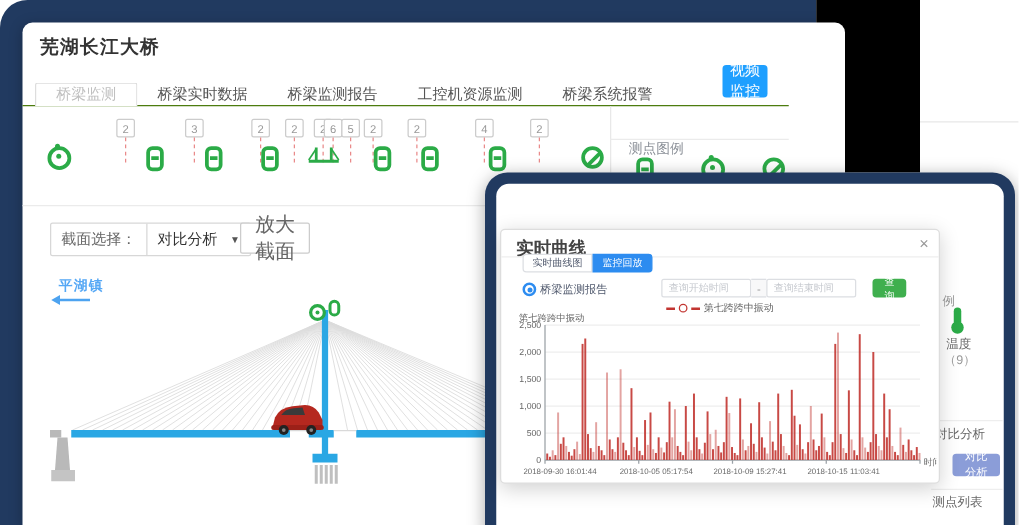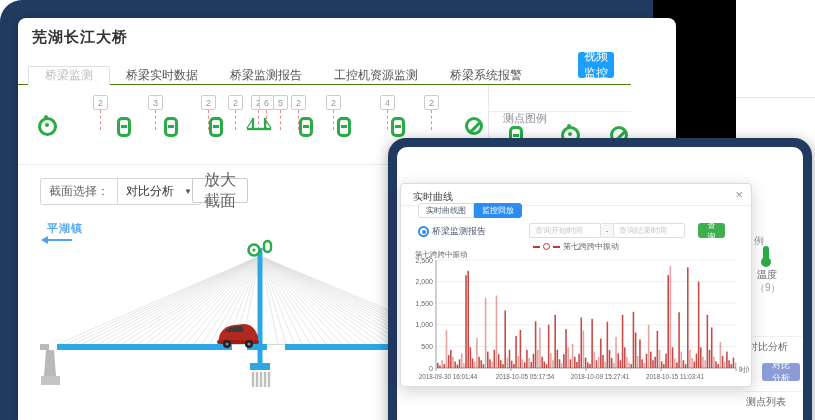--- a/index.html
+++ b/index.html
@@ -59,21 +59,21 @@
   .thermo{left:763px;top:246px;width:6px;height:14px;background:#2bab47;border-radius:3px;z-index:3;}
   .thermo:after{content:"";position:absolute;left:-2px;top:11px;width:10px;height:10px;background:#2bab47;border-radius:50%;}
   .ovl-text{z-index:3;font-size:10px;color:#666;}
   .ovl-text.dim{color:#999;}
   .btn-compare{left:762px;top:363px;width:38px;height:18px;background:#8b9dd8;border:none;color:#fff;font-size:9px;
                border-radius:3px;z-index:3;display:flex;align-items:center;justify-content:center;}
   .ovl-hdiv{z-index:3;background:#eee;height:1px;}
   
   #modal{left:400px;top:183px;width:352px;height:204px;background:#fff;border:1px solid #ddd;border-radius:4px;
          box-shadow:0 4px 16px rgba(0,0,0,.18);z-index:4;box-sizing:border-box;}
-  #modal .m-title{position:absolute;left:12px;top:6px;font-size:10px;color:#444;}
+  #modal .m-title{position:absolute;left:12px;top:6px;font-size:14px;color:#444;font-weight:bold;}
   #modal .m-close{position:absolute;right:8px;top:3px;font-size:13px;color:#999;cursor:pointer;}
   #modal .m-hdiv{position:absolute;left:0;top:21px;width:100%;height:1px;background:#eee;}
   .seg{position:absolute;top:19px;height:15px;display:flex;}
   .seg .s1{border:1px solid #dcdee2;border-radius:3px 0 0 3px;background:#fff;color:#515a6e;font-size:8px;
            display:flex;align-items:center;padding:0 7px;}
   .seg .s2{border:1px solid #2d8cf0;border-radius:0 3px 3px 0;background:#2d8cf0;color:#fff;font-size:8px;
            display:flex;align-items:center;padding:0 7px;}
   .radio{position:absolute;left:17px;top:42px;width:7px;height:7px;border:2px solid #2d8cf0;border-radius:50%;}
   .radio:after{content:"";position:absolute;left:1.5px;top:1.5px;width:4px;height:4px;background:#2d8cf0;border-radius:50%;}
   .radio-lbl{position:absolute;left:31px;top:41px;font-size:9px;color:#515a6e;}

